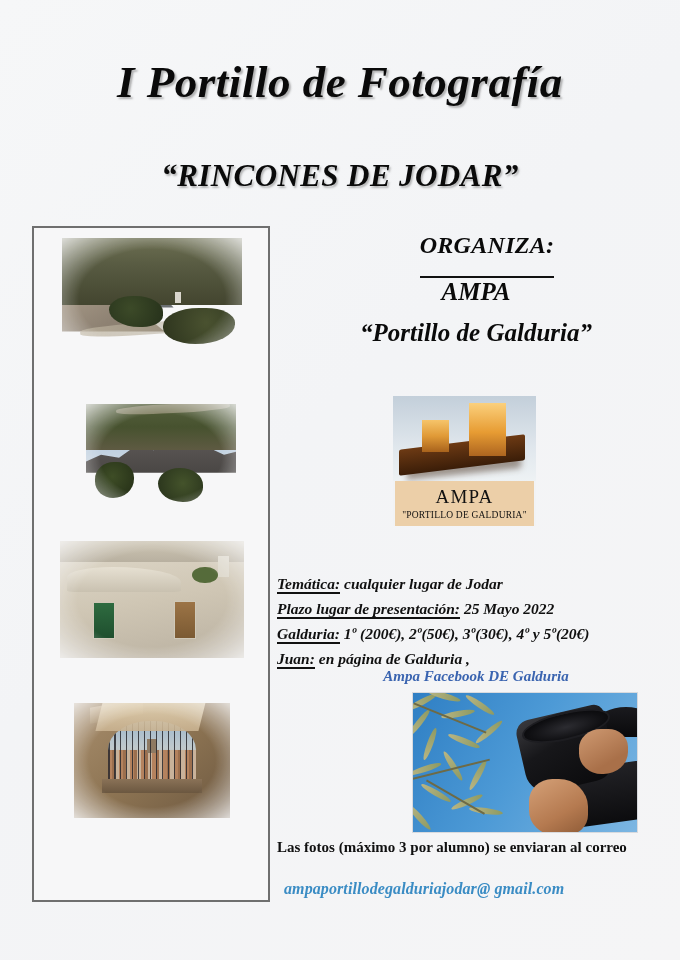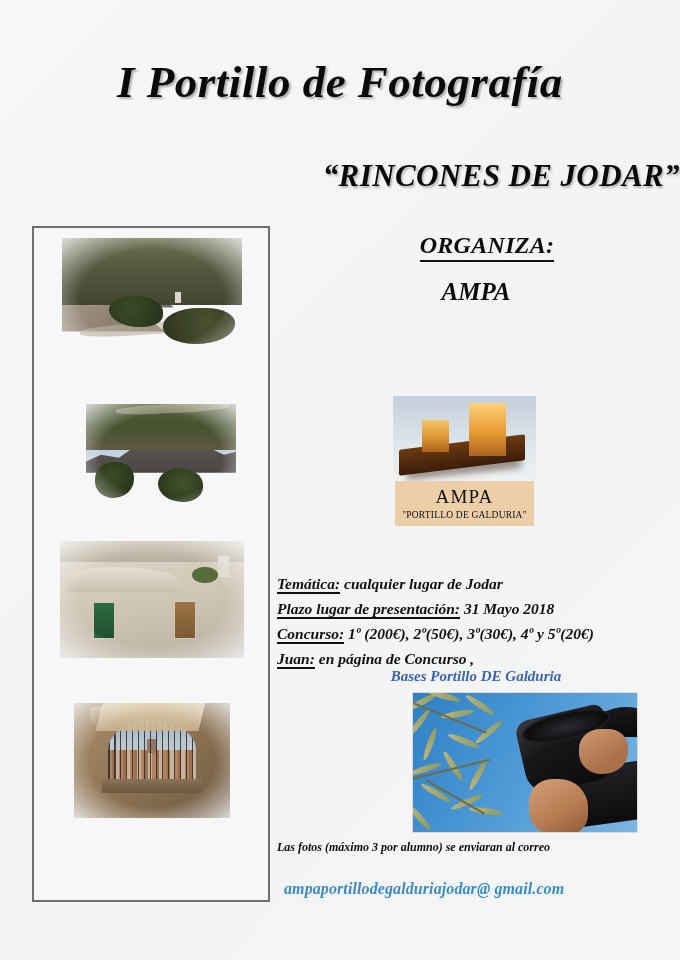--- a/index.html
+++ b/index.html
@@ -35,21 +35,21 @@
     letter-spacing: 0.5px;
     color: #0a0a0a;
     text-shadow: 2px 2px 2px rgba(120,120,120,0.55);
     white-space: nowrap;
   }
   .title-sub {
     position: absolute;
     top: 158px;
     left: 0;
     width: 680px;
-    text-align: right;
+    text-align: center;
     font-family: "Liberation Serif", serif;
     font-style: italic;
     font-weight: bold;
     font-size: 31px;
     letter-spacing: 0.4px;
     color: #0a0a0a;
     text-shadow: 1.5px 1.5px 2px rgba(120,120,120,0.5);
     white-space: nowrap;
   }
 
@@ -251,21 +251,21 @@
 
   .organiza {
     text-align: center;
     font-style: italic;
     font-weight: bold;
     font-size: 24px;
     color: #0a0a0a;
     margin-top: 6px;
     letter-spacing: 0.3px;
   }
-  .organiza span { border-bottom: 2px solid #111; padding-bottom: 2px; margin-left: 22px; }
+  .organiza span { border-bottom: 2px solid #111; padding-bottom: 18px; margin-left: 22px; }
 
   .ampa-line {
     text-align: center;
     font-style: italic;
     font-weight: bold;
     font-size: 25px;
     color: #0a0a0a;
     margin-top: 19px;
   }
   .portillo-line {
@@ -448,23 +448,22 @@
     background: linear-gradient(#1a1a1e, #09090b);
     border-radius: 50% 50% 30% 30%;
   }
 
   
   .bottom-text {
     position: absolute;
     left: 277px;
     top: 836px;
     width: 398px;
-    font-style: italic;
-    font-weight: bold;
-    font-size: 12px;
+    font-weight: bold;
+    font-size: 15px;
     color: #101010;
     line-height: 23px;
   }
   .email {
     position: absolute;
     left: 284px;
     top: 880px;
     width: 398px;
     font-style: italic;
     font-weight: bold;
@@ -528,43 +527,44 @@
     <div class="layer ledge"></div>
     <div class="layer step"></div>
     <div class="layer light-pool"></div>
   </div>
 
   <div class="right-col">
     <div class="organiza">
       <span>ORGANIZA:</span>
     </div>
     <div class="ampa-line">AMPA</div>
+    <div class="portillo-line">“Portillo de Galduria”</div>
   </div>
 
   <div class="logo">
     <div class="logo-castle">
       <div class="castle-shadow"></div>
       <div class="castle-wall"></div>
       <div class="castle-tower-l"></div>
       <div class="castle-tower-r"></div>
     </div>
     <div class="logo-banner">
       <div class="logo-ampa">AMPA</div>
       <div class="logo-sub">"PORTILLO DE GALDURIA"</div>
     </div>
   </div>
 
   <div class="details">
     <div class="row"><span class="lbl">Temática:</span><span> cualquier lugar de Jodar</span></div>
-    <div class="row"><span class="lbl">Plazo lugar de presentación:</span><span> 31 Mayo 2018</span></div>
-    <div class="row"><span class="lbl">Concurso:</span><span> 1º (200€), 2º(50€), 3º(30€), 4º y 5º(20€)</span></div>
-    <div class="row"><span class="lbl">Juan:</span><span> en página de Concurso ,</span></div>
-  </div>
-
-  <div class="fb-link">Bases Portillo DE Galduria</div>
+    <div class="row"><span class="lbl">Plazo lugar de presentación:</span><span> 25 Mayo 2022</span></div>
+    <div class="row"><span class="lbl">Galduria:</span><span> 1º (200€), 2º(50€), 3º(30€), 4º y 5º(20€)</span></div>
+    <div class="row"><span class="lbl">Juan:</span><span> en página de Galduria ,</span></div>
+  </div>
+
+  <div class="fb-link">Ampa Facebook DE Galduria</div>
 
   <div id="photo-camera">
     <div class="sky"></div>
     <div class="olive">
       <div class="leaf" style="left:4%;  top:8%;  transform:rotate(-28deg);"></div>
       <div class="leaf" style="left:20%; top:4%;  transform:rotate(16deg);"></div>
       <div class="leaf" style="left:2%;  top:22%; transform:rotate(-52deg);"></div>
       <div class="leaf" style="left:30%; top:16%; transform:rotate(-10deg);"></div>
       <div class="leaf" style="left:46%; top:10%; transform:rotate(34deg);"></div>
       <div class="leaf" style="left:10%; top:36%; transform:rotate(-70deg);"></div>

